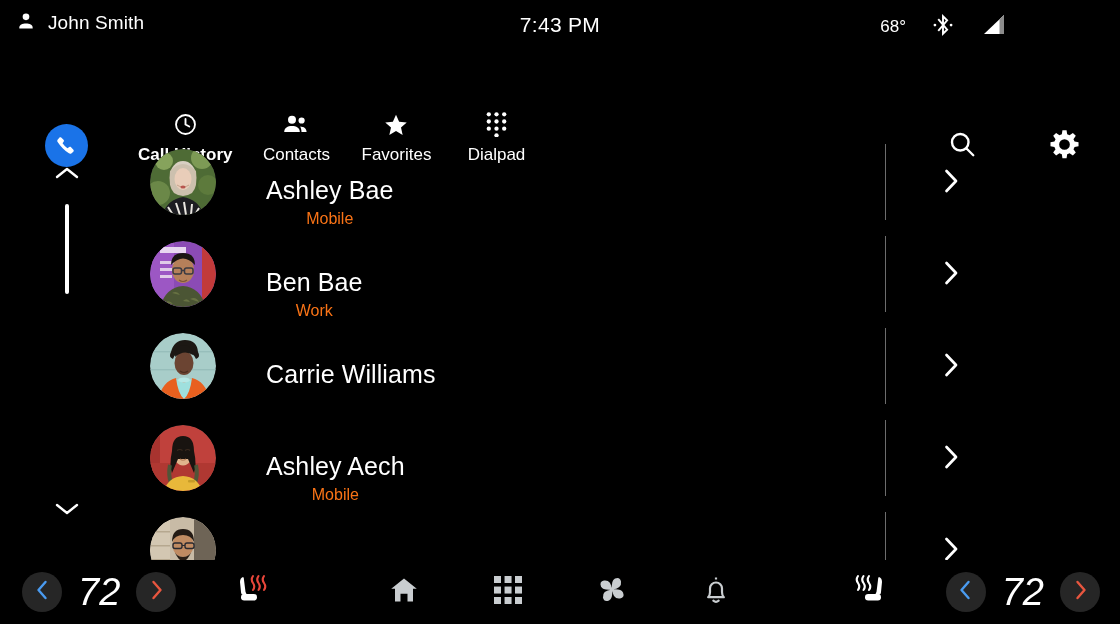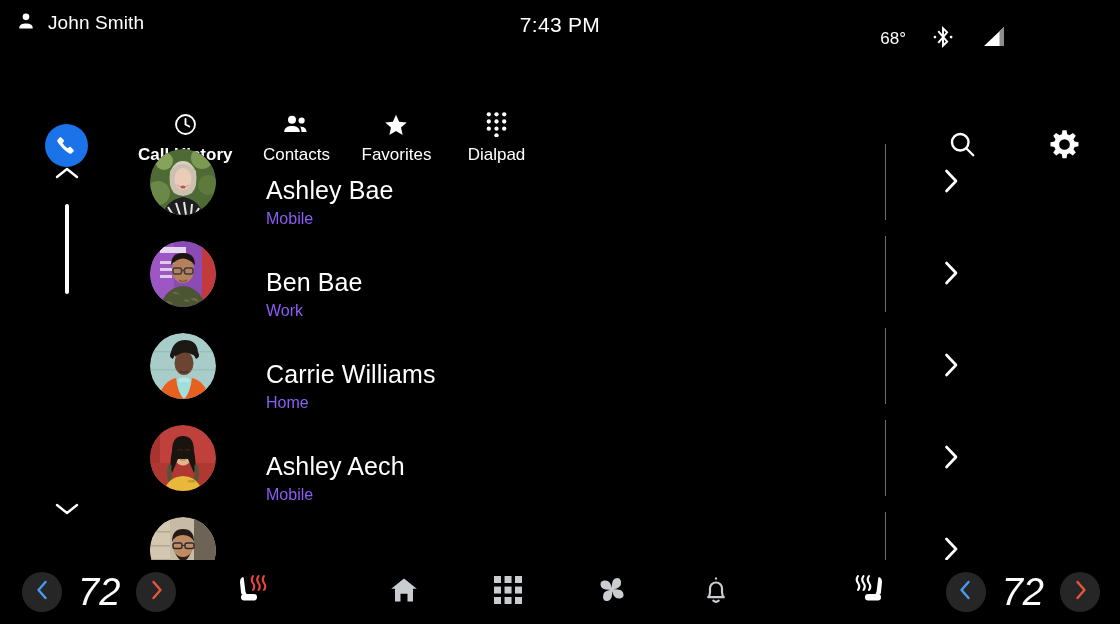--- a/index.html
+++ b/index.html
@@ -10,21 +10,21 @@
     -webkit-font-smoothing:antialiased;
   }
   #app { position:relative; width:1120px; height:624px; background:#000; }
 
   
   .statusbar { position:absolute; left:0; top:0; width:1020px; height:54px;padding-left:20px; }
   .sb-user { position:absolute; left:16px; top:11px; display:flex; align-items:center; gap:12px; }
   .sb-user-name { font-size:19px; font-weight:400; color:#fff; letter-spacing:.1px; }
   .sb-clock { position:absolute; left:0; top:13px; width:1120px; text-align:center;
               font-size:21px; font-weight:400; color:#fff; letter-spacing:.3px; }
-  .sb-right { position:absolute; right:14px; top:12px; height:54px; display:flex; align-items:center; gap:26px; }
+  .sb-right { position:absolute; right:14px; top:0; height:54px; display:flex; align-items:center; gap:26px; }
   .sb-temp { font-size:17px; color:#fff; }
 
   
   .tabbar { position:absolute; left:0; top:54px; width:1120px; height:82px; }
   .phone-badge { position:absolute; left:45px; top:70px; width:43px; height:43px;
                  border-radius:50%; display:flex; align-items:center; justify-content:center; }
   .tabs { position:absolute; left:124px; top:56px; display:flex; align-items:flex-start; }
   .tab { width:auto; min-width:100px; display:flex; flex-direction:column; align-items:center;
          padding:0 14px; cursor:pointer; }
   .tab .tab-ico { height:28px; display:flex; align-items:center; justify-content:center; margin-bottom:7px; }
@@ -43,21 +43,21 @@
   .scroll-track { position:absolute; left:21px; top:68px; width:4px; height:290px; background:transparent; }
   .scroll-thumb { position:absolute; left:0; top:0; width:4px; height:90px; background:#fff; border-radius:2px; }
 
   .rows { position:absolute; left:0; top:0; width:1120px; }
   .row { position:relative; height:92px; display:flex; align-items:center; cursor:pointer; }
   .avatar { position:absolute; left:150px; top:13px; width:66px; height:66px;
             border-radius:50%; overflow:hidden; background:#333; }
   .avatar svg { display:block; width:66px; height:66px; }
   .row-text { position:absolute; left:266px; top:11px; }
   .row-name { font-size:25px; font-weight:400; color:#fff; letter-spacing:.1px; line-height:30px;margin-top:28px; }
-  .row-sub { font-size:16px; font-weight:400; color:#8b5cf6; line-height:22px; margin-top:3px; }
+  .row-sub { font-size:16px; font-weight:400; color:#f97316; line-height:22px; margin-top:3px;text-align:center; }
   .row-div { position:absolute; left:885px; top:8px; width:1px; height:76px; background:#6d6d6d; }
   .row-chev { position:absolute; left:932px; top:28px; width:38px; height:38px;
               display:flex; align-items:center; justify-content:center; cursor:pointer; }
 
   
   .bottombar { position:absolute; left:0; top:560px; width:1120px; height:64px;font-style:italic; }
   .temp-group { position:absolute; top:0; height:64px; display:flex; align-items:center; gap:0; }
   .temp-group.left { left:22px; }
   .temp-group.right { right:20px; }
   .circ-btn { width:40px; height:40px; border-radius:50%; background:#262626;
@@ -306,21 +306,20 @@
               <path d="M25 24 q9 -8 18 -2 q-1 -10 -9 -10 q-9 0 -9 12z" fill="#1c1814"></path>
               <path d="M30 38 q4 3 8 0" fill="none" stroke="#4d2f22" stroke-width="1.2"></path>
               <path d="M8 66 q5 -18 18 -21 l8 5 l8 -5 q13 3 18 21 z" fill="#e8601f"></path>
               <path d="M26 45 l8 5 l8 -5 q-2 16 -8 21 q-6 -5 -8 -21z" fill="#9fe0de"></path>
               <ellipse cx="34" cy="47" rx="6" ry="2.5" fill="#b8e8e6"></ellipse>
             </g>
           </svg>
         </div>
         <div class="row-text">
           <div class="row-name">Carrie Williams</div>
-          <div class="row-sub">Home</div>
         </div>
         <div class="row-div"></div>
         <div class="row-chev">
           <span>
             <svg width="17" height="28" viewBox="0 0 17 28" fill="none" stroke="#fff" stroke-width="2.7" stroke-linecap="round" stroke-linejoin="round">
               <path d="M3.5 4 L13 14 L3.5 24"></path>
             </svg>
           </span>
         </div>
       </div>

